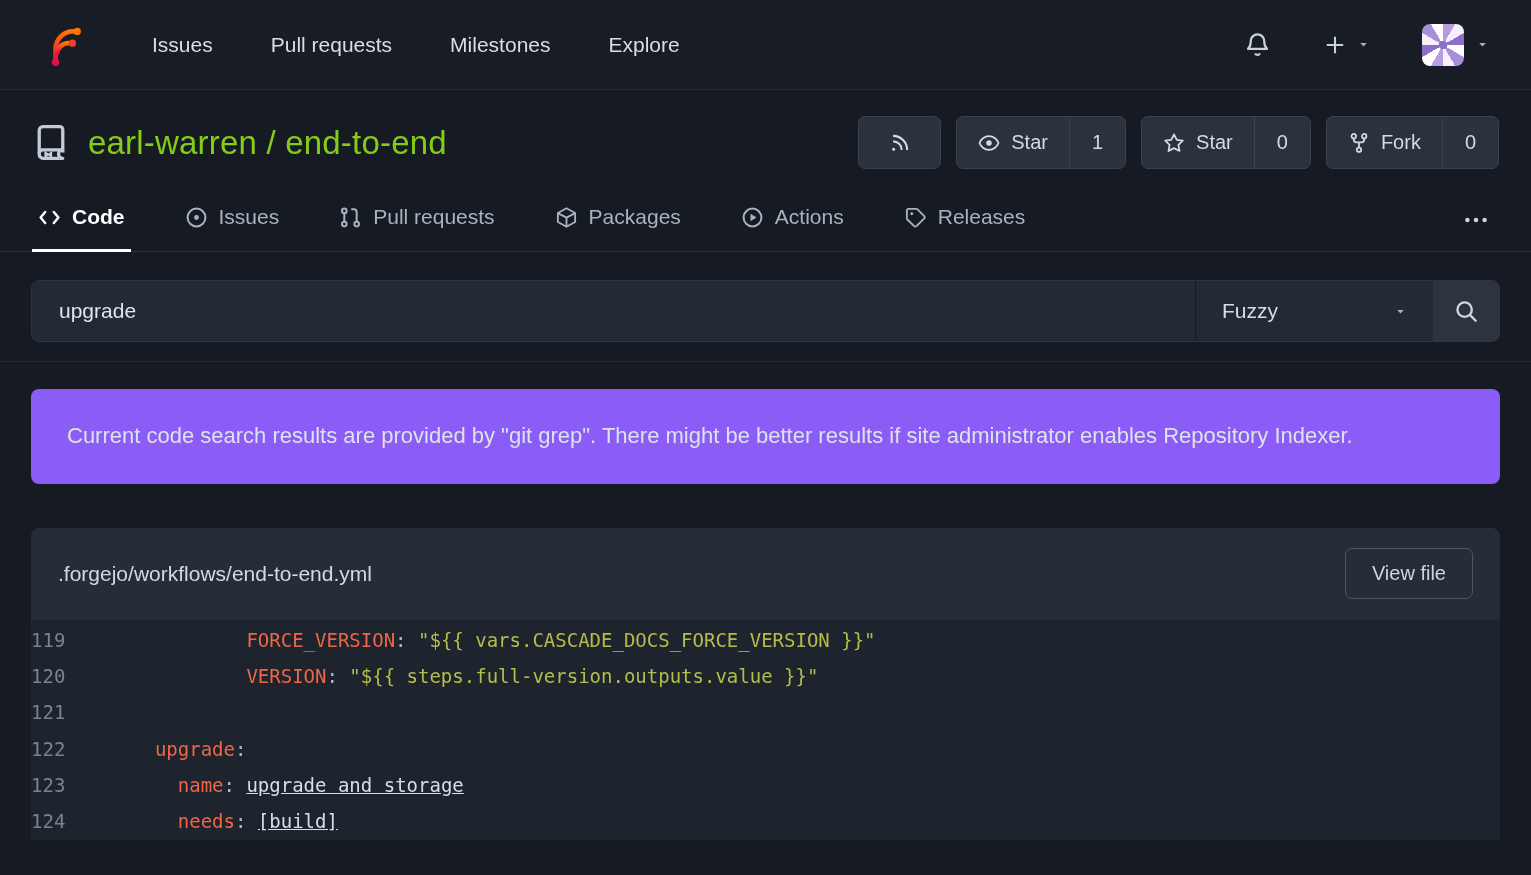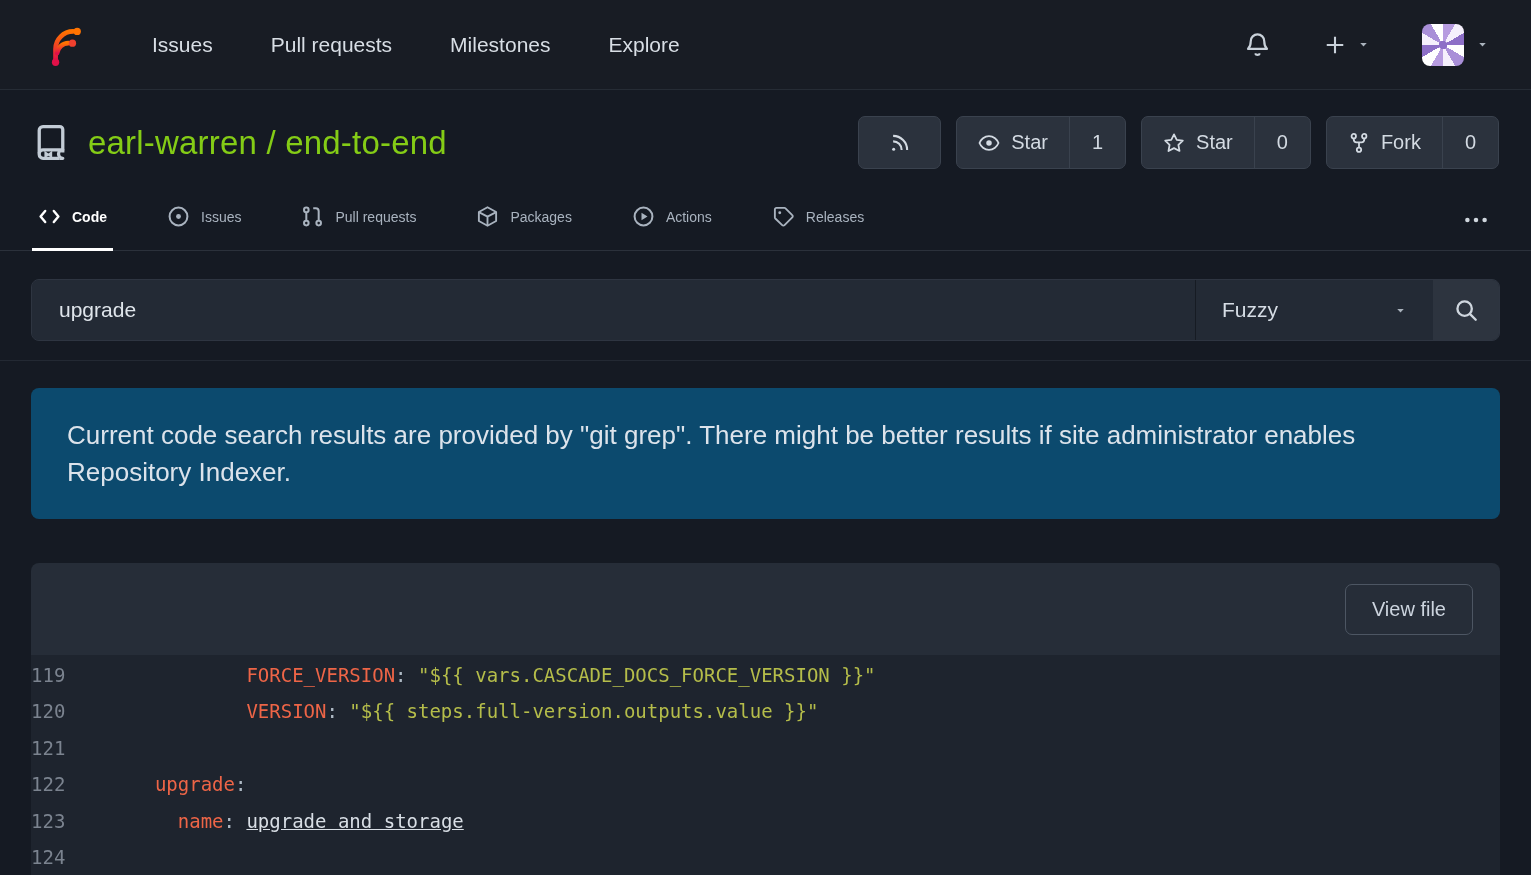--- a/index.html
+++ b/index.html
@@ -46,21 +46,21 @@
     display:flex; align-items:center; color:#d3dae2; font-size:20px; cursor:pointer; overflow:hidden;
   }
   .act-btn .main { display:flex; align-items:center; gap:11px; padding:0 21px; height:100%; }
   .act-btn .count { border-left:1px solid #3a424e; padding:0 22px; height:100%; display:flex; align-items:center; }
   .act-btn svg { width:22px; height:22px; }
   .rss-btn { width:83px; justify-content:center; }
 
   
   .tabs { display:flex; align-items:stretch; gap:48px; padding:0 32px; margin-top:20px; border-bottom:1px solid #2b313b; }
   .tab {
-    display:flex; align-items:center; gap:11px; font-size:14px; color:#a9b3bf;
+    display:flex; align-items:center; gap:11px; font-size:21px; color:#a9b3bf;
     padding:16px 6px 20px 6px; cursor:pointer; border-bottom:3px solid transparent; margin-bottom:-1px;
   }
   .tab svg { width:23px; height:23px; }
   .tab.active { color:#ffffff; font-weight:bold; border-bottom-color:#ffffff; }
   .tab-kebab { margin-left:auto; display:flex; align-items:center; padding:0 10px; cursor:pointer; color:#cfd6dd; }
   .tab-kebab svg { width:26px; height:26px; }
 
   
   .search-section { padding:28px 31px 19px 31px; }
   .search-bar {
@@ -73,22 +73,22 @@
   }
   .search-sep { width:1px; background:#161b23; }
   .fuzzy-select { width:237px; display:flex; align-items:center; justify-content:space-between; padding:0 26px; cursor:pointer; }
   .fuzzy-select .lbl { font-size:21px; color:#d6dde5; }
   .search-btn { width:66px; background:#2d343f; display:flex; align-items:center; justify-content:center; cursor:pointer; color:#cfd6de; }
   .search-btn svg { width:25px; height:25px; }
   .rule { height:1px; background:#232933; }
 
   
   .notice {
-    margin:27px 31px 0 31px; background:#0c4a6e; border-radius:8px;
-    padding:29px 36px; font-size:26px; line-height:36.5px; color:#dce3eb; max-width:1469px;
+    margin:27px 31px 0 31px; background:#8b5cf6; border-radius:8px;
+    padding:29px 36px; font-size:22px; line-height:36.5px; color:#dce3eb; max-width:1469px;
   }
 
   
   .file-box { margin:44px 31px 0 31px; border-radius:8px 8px 0 0; overflow:hidden; }
   .file-header { background:#262d38; height:92px; display:flex; align-items:center; padding:0 27px; }
   .file-path { font-size:21px; color:#d2dae3; cursor:pointer; }
   .view-file-btn {
     margin-left:auto; background:transparent; border:1px solid #4d5663; border-radius:7px;
     color:#ccd4de; font-size:20px; padding:13px 26px; cursor:pointer; font-family:"Liberation Sans", sans-serif;
   }
@@ -268,20 +268,21 @@
       </svg>
     </div>
   </div>
 </div>
 <div class="rule"></div>
 
 <div class="notice">Current code search results are provided by "git grep". There might be better results if site administrator enables Repository Indexer.</div>
 
 <div class="file-box">
   <div class="file-header">
+    <a class="file-path">.forgejo/workflows/end-to-end.yml</a>
     <button class="view-file-btn">View file</button>
   </div>
   <div class="code-area">
     <div class="cl">
       <span class="ln">119</span>
       <span class="cc"><span class="ind">          </span><span class="k">FORCE_VERSION</span><span class="p">: </span><span class="s">"${{ vars.CASCADE_DOCS_FORCE_VERSION }}"</span></span>
     </div>
     <div class="cl">
       <span class="ln">120</span>
       <span class="cc"><span class="ind">          </span><span class="k">VERSION</span><span class="p">: </span><span class="s">"${{ steps.full-version.outputs.value }}"</span></span>
@@ -293,15 +294,16 @@
     <div class="cl">
       <span class="ln">122</span>
       <span class="cc"><span class="ind">  </span><span class="k">upgrade</span><span class="p">:</span></span>
     </div>
     <div class="cl">
       <span class="ln">123</span>
       <span class="cc"><span class="ind">    </span><span class="k">name</span><span class="p">: </span><span class="v">upgrade and storage</span></span>
     </div>
     <div class="cl">
       <span class="ln">124</span>
+      <span class="cc"><span class="ind">    </span><span class="k">needs</span><span class="p">: </span><span class="v">[build]</span></span>
     </div>
   </div>
 </div>
 
 </body></html>

